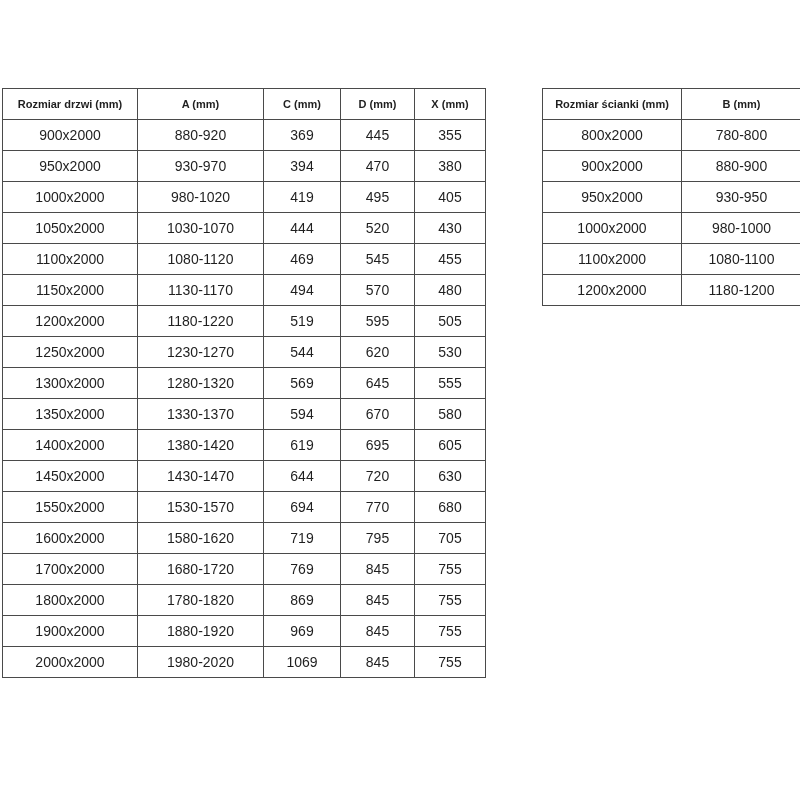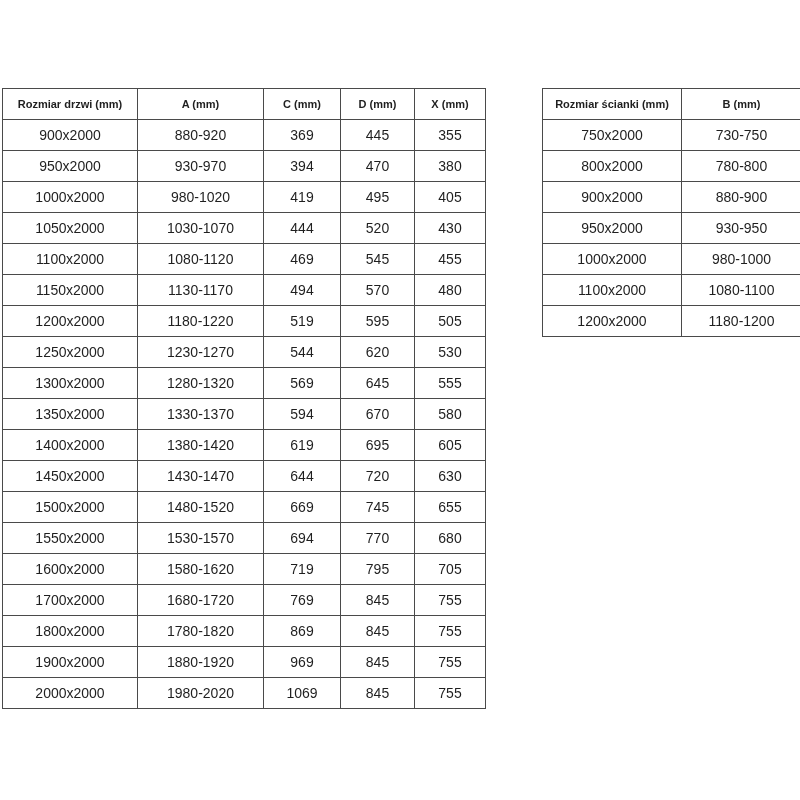--- a/index.html
+++ b/index.html
@@ -138,27 +138,20 @@
           <td>605</td>
         </tr>
         <tr>
           <td>1450x2000</td>
           <td>1430-1470</td>
           <td>644</td>
           <td>720</td>
           <td>630</td>
         </tr>
         <tr>
-          <td>1500x2000</td>
-          <td>1480-1520</td>
-          <td>669</td>
-          <td>745</td>
-          <td>655</td>
-        </tr>
-        <tr>
           <td>1550x2000</td>
           <td>1530-1570</td>
           <td>694</td>
           <td>770</td>
           <td>680</td>
         </tr>
         <tr>
           <td>1600x2000</td>
           <td>1580-1620</td>
           <td>719</td>
@@ -201,24 +194,20 @@
         <col style="width: 120px;">
       </colgroup>
       <thead>
         <tr>
           <th>Rozmiar ścianki (mm)</th>
           <th>B (mm)</th>
         </tr>
       </thead>
       <tbody>
         <tr>
-          <td>750x2000</td>
-          <td>730-750</td>
-        </tr>
-        <tr>
           <td>800x2000</td>
           <td>780-800</td>
         </tr>
         <tr>
           <td>900x2000</td>
           <td>880-900</td>
         </tr>
         <tr>
           <td>950x2000</td>
           <td>930-950</td>

